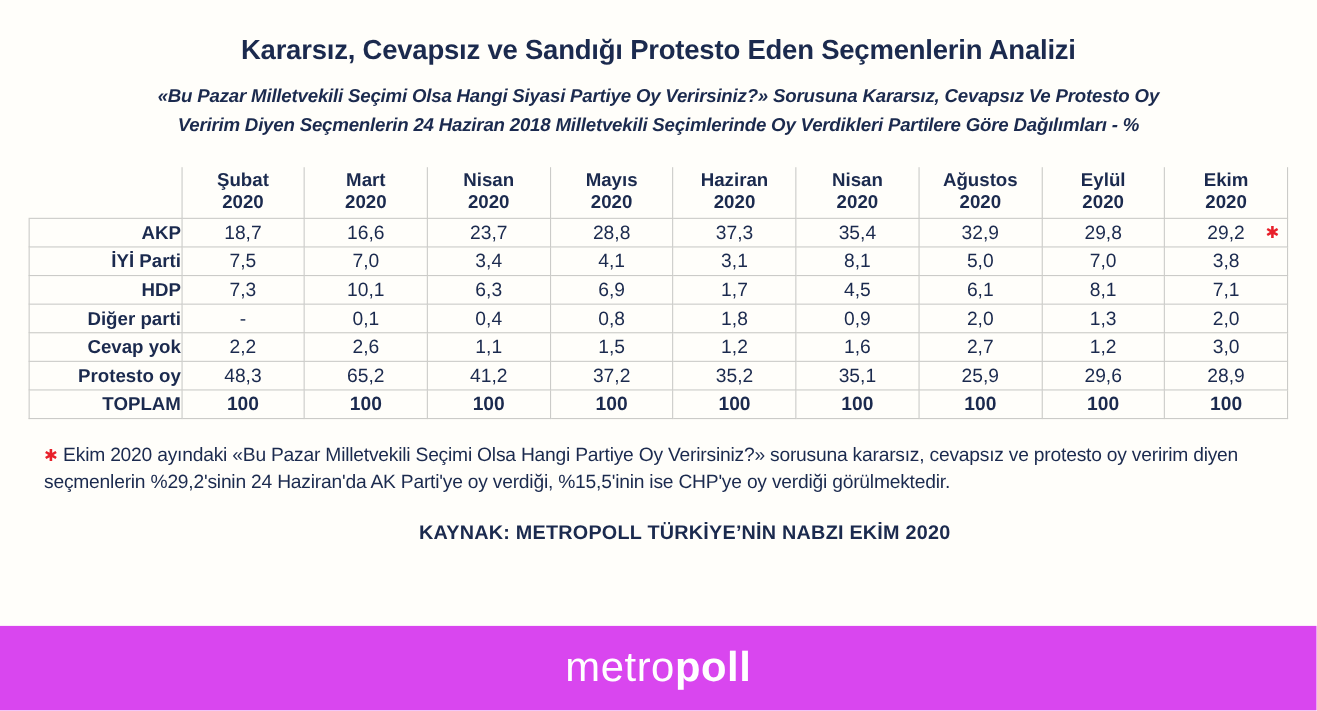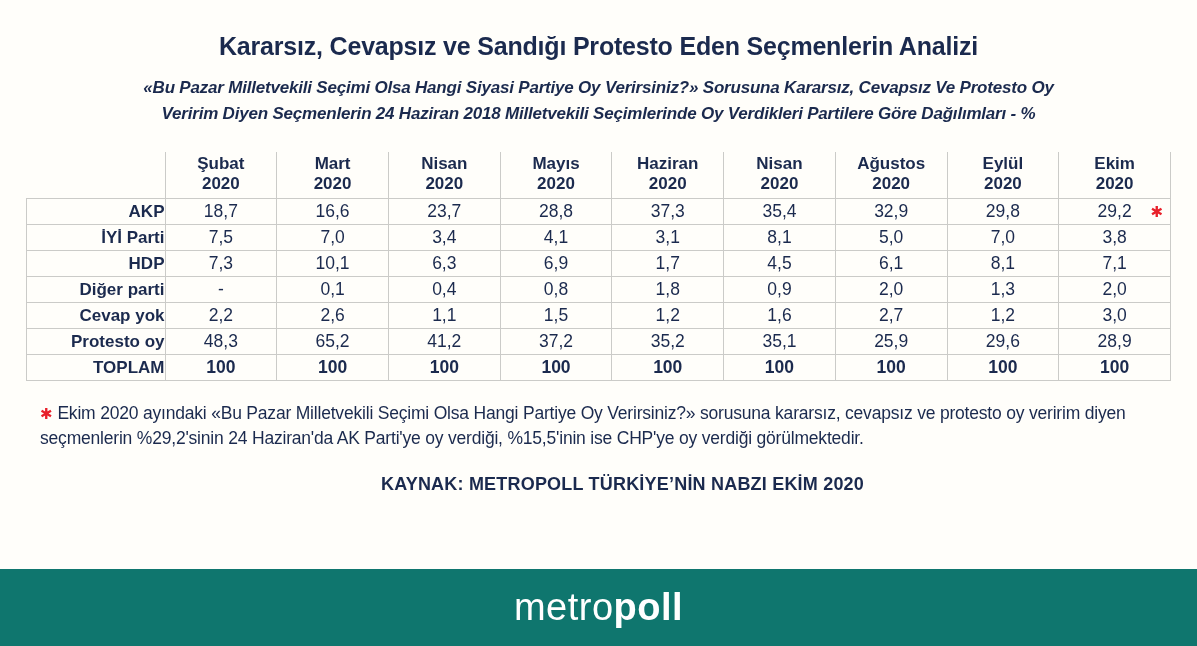--- a/index.html
+++ b/index.html
@@ -86,21 +86,21 @@
     margin:24px 0 0;
     font-size:18px;
     font-weight:700;
     letter-spacing:0.2px;
     padding-left:48px;
   }
   .footer {
     position:absolute;
     left:0; bottom:0;
     width:100%; height:77px;
-    background:#0f766e;
+    background:#d946ef;
     display:flex;
     align-items:center;
     justify-content:center;
   }
   .logo { color:#ffffff; font-size:38px; letter-spacing:0.5px; }
   .logo-light { font-weight:400; }
   .logo-bold { font-weight:700; }
 </style>
 </head>
 <body>

